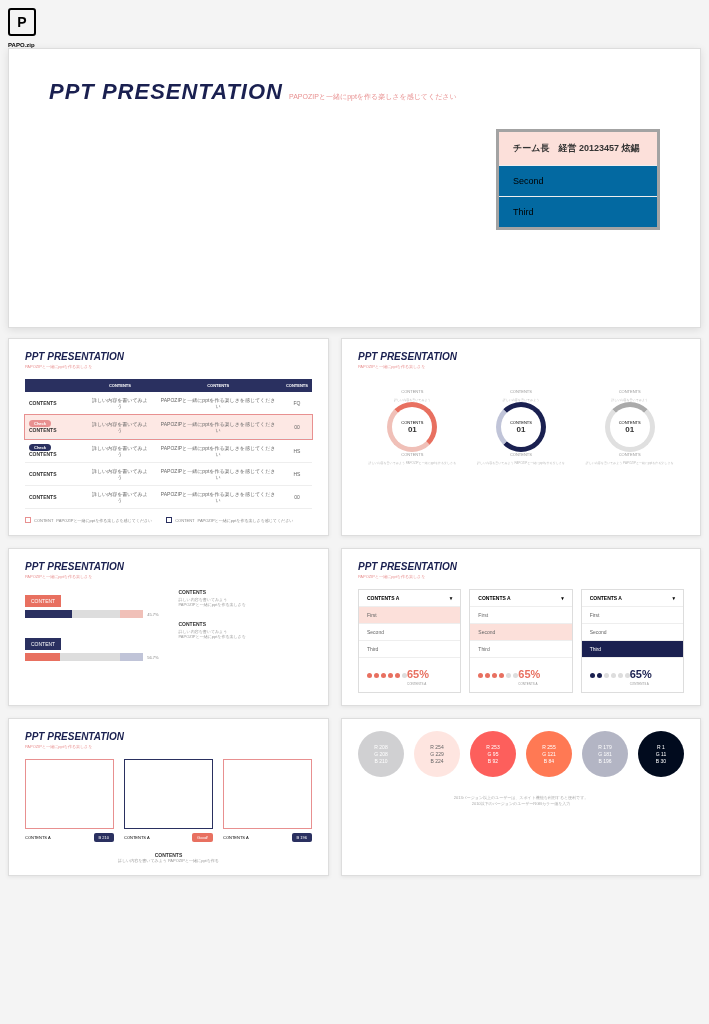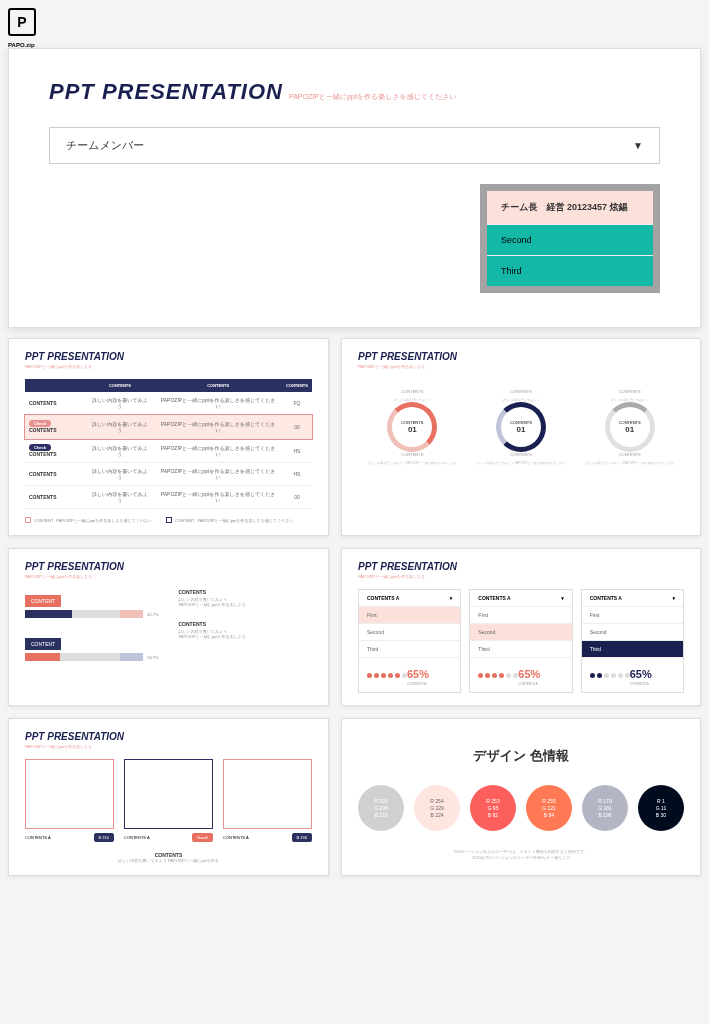--- a/index.html
+++ b/index.html
@@ -5,21 +5,21 @@
 *{box-sizing:border-box;margin:0;padding:0;font-family:Arial,sans-serif}
 body{background:#f4f4f4;width:709px;padding:8px}
 .logo{width:28px;height:28px;border:2px solid #000;border-radius:3px;display:flex;align-items:center;justify-content:center;font-weight:bold;font-size:14px;margin-bottom:6px;position:relative}
 .logo-text{font-size:6px;font-weight:bold;margin-top:2px}
 .main-slide{background:#fff;border:1px solid #ddd;padding:30px 40px;margin-bottom:10px;height:280px;box-shadow:0 2px 8px rgba(0,0,0,0.1)}
 .slide-title{font-size:22px;font-weight:bold;font-style:italic;color:#1a2050;letter-spacing:1px;margin-bottom:4px}
 .slide-subtitle{font-size:7px;color:#e89090;margin-left:6px}
 .title-row{display:flex;align-items:baseline;margin-bottom:18px}
 .dropdown{border:1px solid #ccc;padding:10px 16px;display:flex;justify-content:space-between;align-items:center;font-size:11px;color:#333}
 .dropdown-arrow{font-size:10px}
-.menu-panel{width:180px;margin-left:auto;margin-top:20px;border:7px solid #a3a3a3;background:#14b8a6}
+.menu-panel{width:164px;margin-left:auto;margin-top:20px;border:3px solid #a3a3a3;background:#0369a1}
 .menu-item{padding:10px 14px;font-size:9px;border-bottom:1px solid #eee}
 .menu-item.active{background:#fce0da;font-weight:bold;color:#333}
 .menu-item:last-child{border-bottom:none}
 .grid{display:grid;grid-template-columns:1fr 1fr;gap:12px}
 .thumb{background:#fff;border:1px solid #ddd;padding:12px 16px;box-shadow:0 1px 4px rgba(0,0,0,0.08)}
 .thumb-title{font-size:10px;font-weight:bold;font-style:italic;color:#1a2050;margin-bottom:2px}
 .thumb-sub{font-size:4px;color:#e89090;margin-bottom:10px}
 .tbl{width:100%;border-collapse:collapse;font-size:5px}
 .tbl th{background:#2a3060;color:#fff;padding:4px;font-size:4px;text-align:center}
 .tbl td{padding:5px 4px;border-bottom:1px solid #eee;text-align:center;color:#666}
@@ -86,24 +86,20 @@
 <div class="logo">
     <span>P</span>
   </div>
 <div class="logo-text">PAPO.zip</div>
 
 <div class="main-slide">
   <div class="title-row">
     <div class="slide-title">PPT PRESENTATION</div>
     <div class="slide-subtitle">PAPOZIPと一緒にpptを作る楽しさを感じてください</div>
   </div>
-  <div class="dropdown">
-    <span>チームメンバー</span>
-    <span class="dropdown-arrow">▼</span>
-  </div>
   <div class="menu-panel">
     <div class="menu-item active">チーム長　経営 20123457 炫錫</div>
     <div class="menu-item">Second</div>
     <div class="menu-item">Third</div>
   </div>
 </div>
 
 <div class="grid">
 
 <div class="thumb">
@@ -336,21 +332,20 @@
           </div>
     </div>
   </div>
   <div style="text-align:center;font-size:5px">
     <div style="font-weight:bold;color:#333">CONTENTS</div>
     <div style="color:#999;font-size:4px">詳しい内容を書いてみよう PAPOZIPと一緒にpptを作る</div>
   </div>
 </div>
 
 <div class="thumb">
-  <div class="colors-title">デザイン 色情報</div>
   <div class="color-row">
     <div class="swatch" style="background:#d0d0d2">
           <span>R 208</span>
           <span>G 208</span>
           <span>B 210</span>
         </div>
     <div class="swatch" style="background:#fee5e0;color:#666">
           <span>R 254</span>
           <span>G 229</span>
           <span>B 224</span>

